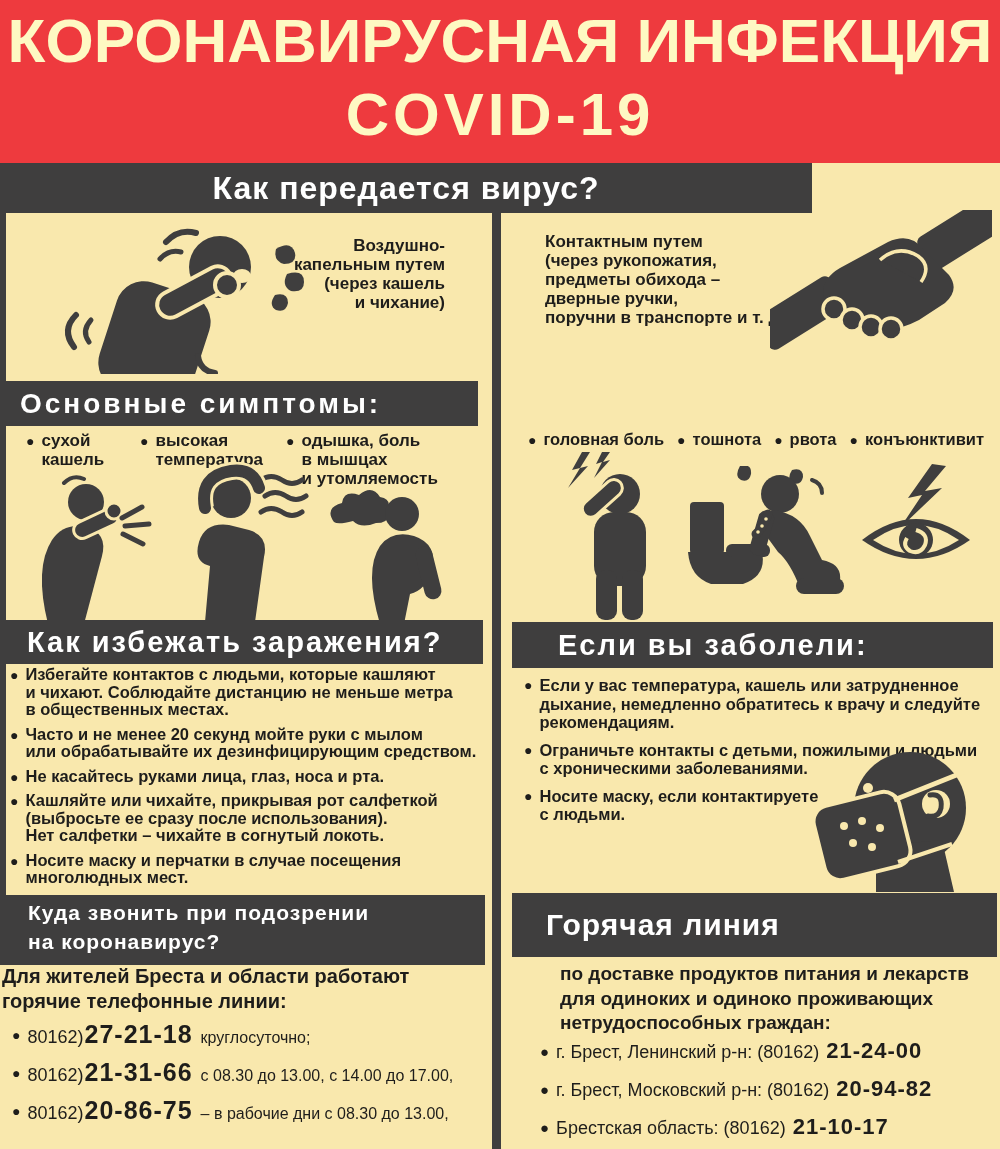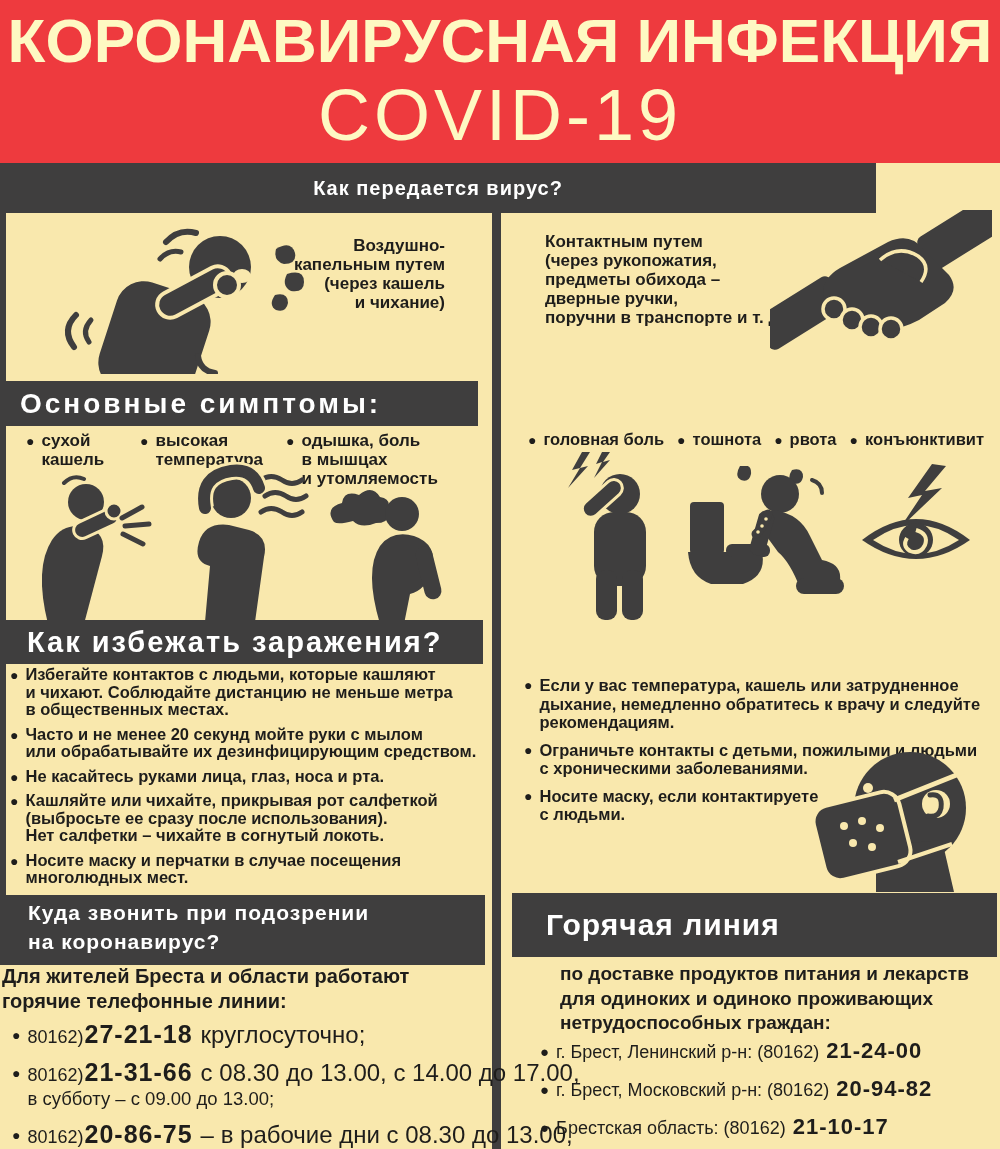--- a/index.html
+++ b/index.html
@@ -4,25 +4,25 @@
 <style>
   html,body{margin:0;padding:0;background:#888;}
   .poster{position:relative;width:1000px;height:1149px;background:#f9e8ad;overflow:hidden;
           font-family:"Liberation Sans","DejaVu Sans",sans-serif;color:#1e1d1b;}
   .abs{position:absolute;}
   .pre{white-space:pre-line;}
 
   
   .red-header{left:0;top:0;width:1000px;height:163px;background:#ee3a3e;text-align:center;color:#fef9c3;}
   .title1{margin-top:11px;font-size:62px;font-weight:bold;line-height:60px;letter-spacing:0px;}
-  .title2{font-size:72px;font-weight:normal;line-height:88px;letter-spacing:4px;}
+  .title2{font-size:60px;font-weight:bold;line-height:88px;letter-spacing:4px;}
 
   
   .bar{background:#3f3e3e;color:#fff;font-weight:bold;}
-  .bar-transmit{left:0;top:163px;width:876px;height:50px;text-align:center;font-size:20px;line-height:50px;letter-spacing:1px;}
+  .bar-transmit{left:0;top:163px;width:812px;height:50px;text-align:center;font-size:32px;line-height:50px;letter-spacing:1px;}
   .bar-main{left:0;top:381px;width:478px;height:45px;font-size:28px;line-height:45px;padding-left:20px;letter-spacing:3px;box-sizing:border-box;}
   .bar-rare{left:512px;top:381px;width:483px;height:45px;text-align:center;font-size:28px;line-height:45px;letter-spacing:3px;}
   .bar-avoid{left:0;top:620px;width:483px;height:44px;font-size:29px;line-height:44px;padding-left:27px;letter-spacing:2px;box-sizing:border-box;}
   .bar-sick{left:512px;top:622px;width:481px;height:46px;font-size:29px;line-height:46px;padding-left:46px;letter-spacing:2px;box-sizing:border-box;}
   .bar-call{left:0;top:895px;width:485px;height:70px;font-size:21px;line-height:29px;padding:3px 0 0 28px;letter-spacing:1px;box-sizing:border-box;}
   .bar-hotline{left:512px;top:893px;width:485px;height:64px;font-size:30px;line-height:64px;padding-left:34px;letter-spacing:1px;box-sizing:border-box;}
 
   .divider{left:492px;top:213px;width:9px;height:936px;background:#3f3e3e;}
   .left-border{left:0;top:213px;width:6px;height:682px;background:#3f3e3e;}
 
@@ -50,21 +50,21 @@
   .sicklist .li .txt{line-height:18.5px;}
 
   
   .call-intro{left:2px;top:964px;width:480px;font-size:20px;font-weight:bold;line-height:25px;}
   .phones{left:12px;top:1020px;width:478px;}
   .ph{display:flex;align-items:flex-start;margin-bottom:9px;}
   .ph .blt{top:7px;}
   .ph .l1{display:flex;align-items:baseline;white-space:nowrap;}
   .pfx{font-size:18px;}
   .num{font-size:25px;font-weight:bold;margin:0 8px 0 1px;letter-spacing:1px;}
-  .note{font-size:24px;}
+  .note{font-size:16px;}
   .l2{font-size:18.5px;line-height:24px;}
 
   
   .hotline-intro{left:560px;top:962px;width:425px;font-size:19px;font-weight:bold;line-height:24.5px;}
   .hotlines{left:540px;top:1038px;width:455px;}
   .hl{display:flex;align-items:baseline;margin-bottom:12px;white-space:nowrap;}
   .hl .blt{top:-1px;font-size:15px;}
   .hl-label{font-size:18px;}
   .hl-num{font-size:22px;font-weight:bold;margin-left:7px;letter-spacing:1px;}
 
@@ -244,20 +244,21 @@
 (выбросьте ее сразу после использования).
 Нет салфетки – чихайте в согнутый локоть.</span>
     </div>
     <div class="li">
       <span class="blt"></span>
       <span class="txt pre">Носите маску и перчатки в случае посещения
 многолюдных мест.</span>
     </div>
   </div>
 
+  <div class="abs bar bar-sick">Если вы заболели:</div>
   <div class="abs list sicklist">
     <div class="li">
       <span class="blt"></span>
       <span class="txt pre">Если у вас температура, кашель или затрудненное
 дыхание, немедленно обратитесь к врачу и следуйте
 рекомендациям.</span>
     </div>
     <div class="li">
       <span class="blt"></span>
       <span class="txt pre">Ограничьте контакты с детьми, пожилыми и людьми
@@ -302,21 +303,20 @@
       </div>
     </div>
     <div class="ph">
       <span class="blt"></span>
       <div>
         <div class="l1">
           <span class="pfx">80162)</span>
           <span class="num">21-31-66</span>
           <span class="note">с 08.30 до 13.00, с 14.00 до 17.00,</span>
         </div>
-        <div class="l2">в субботу – с 09.00 до 13.00;</div>
       </div>
     </div>
     <div class="ph">
       <span class="blt"></span>
       <div>
         <div class="l1">
           <span class="pfx">80162)</span>
           <span class="num">20-86-75</span>
           <span class="note">– в рабочие дни с 08.30 до 13.00,</span>
         </div>

